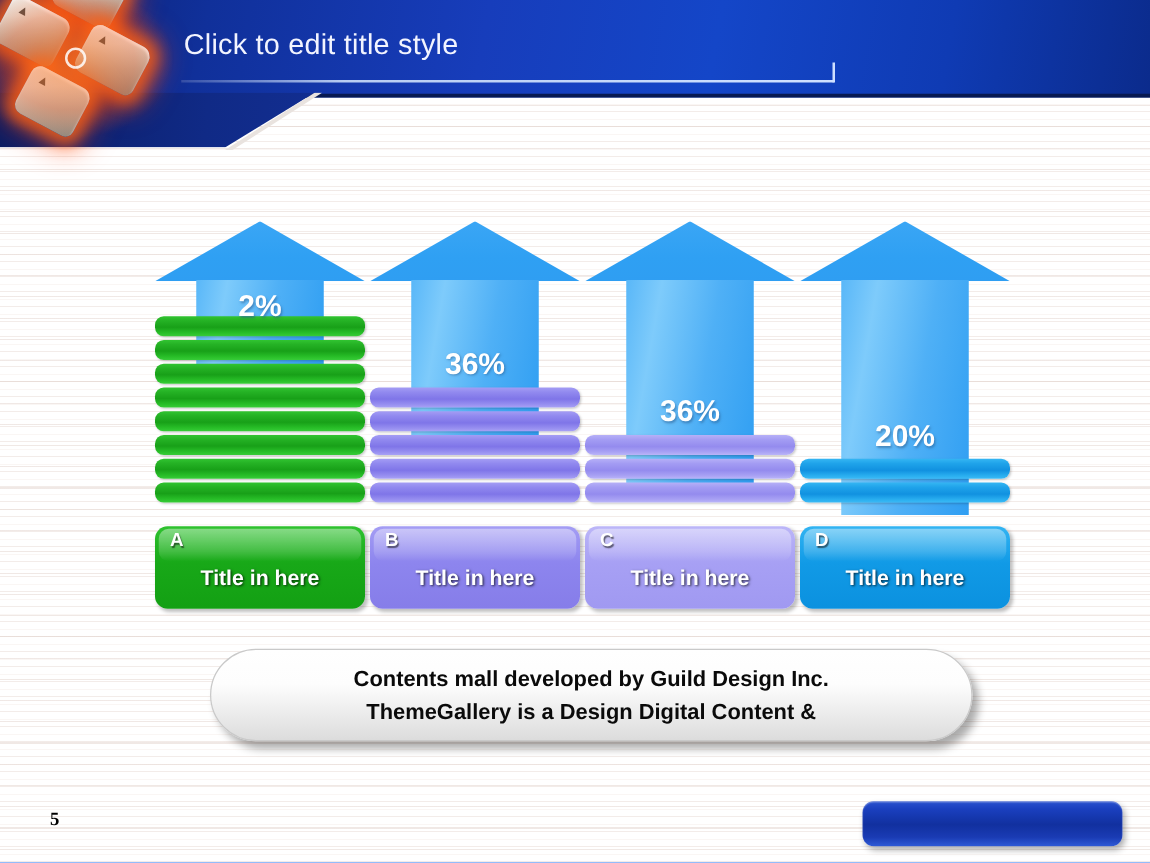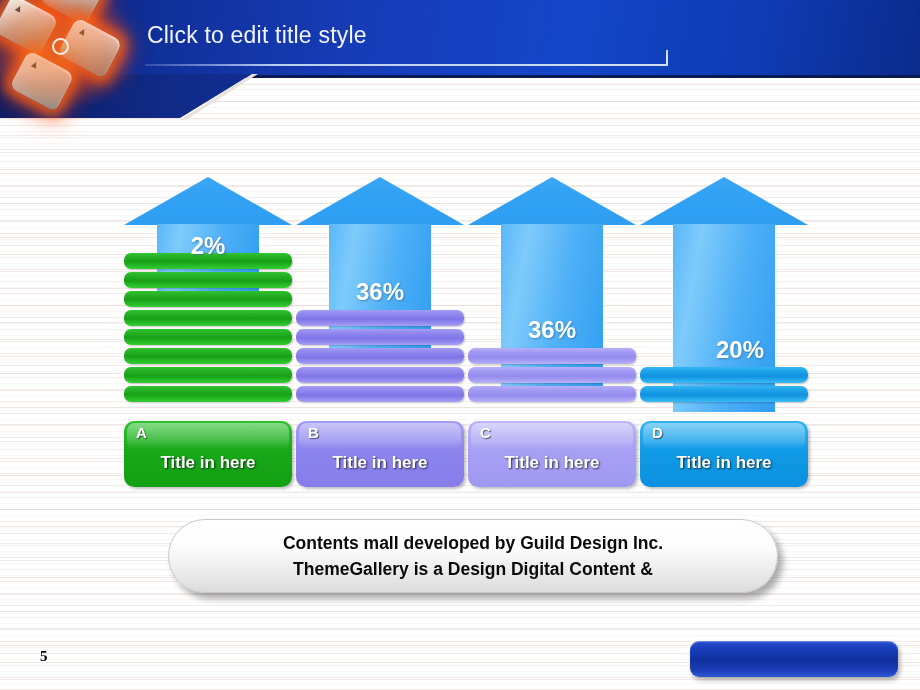--- a/index.html
+++ b/index.html
@@ -416,21 +416,21 @@
         <div class="label-letter">C</div>
         <div class="label-title">Title in here</div>
       </div>
     </div>
 
     <div class="column" style="left:640px; top:177px; width:168px;">
       <div class="arrow">
         <div class="arrow-head" style="width:168px; height:48px;"></div>
         <div class="arrow-body" style="left:33px; top:47px; width:102px; height:188px;"></div>
       </div>
-      <div class="arrow-pct" style="left:33px; top:159px; width:102px;margin-left:16px;">20%</div>
+      <div class="arrow-pct" style="left:33px; top:159px; width:102px;">20%</div>
 
       <div class="segments" style="left:0; top:190px; width:168px;">
         <div class="seg blue" style="top:0px;"></div>
         <div class="seg blue" style="top:19px;"></div>
       </div>
 
       <div class="label-card blue" style="top:244px;">
         <div class="label-gloss"></div>
         <div class="label-letter">D</div>
         <div class="label-title">Title in here</div>

